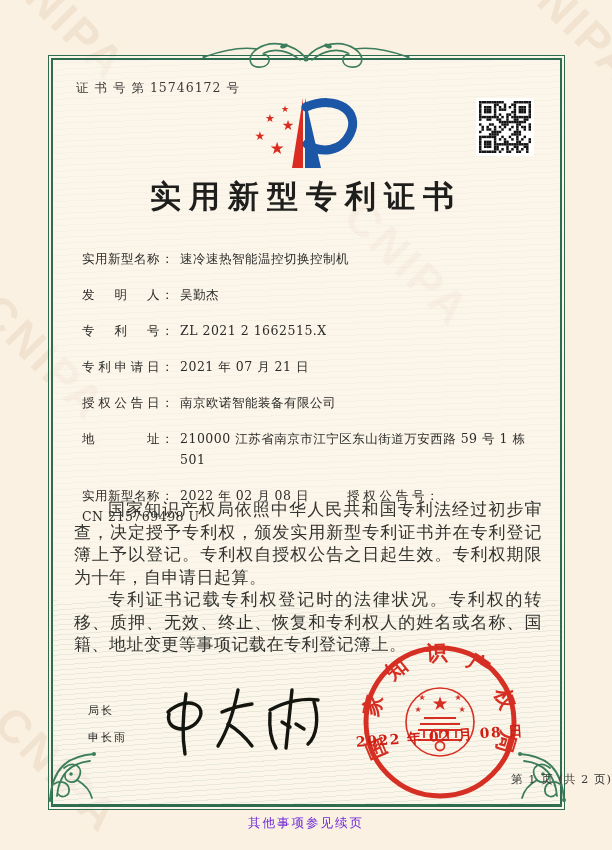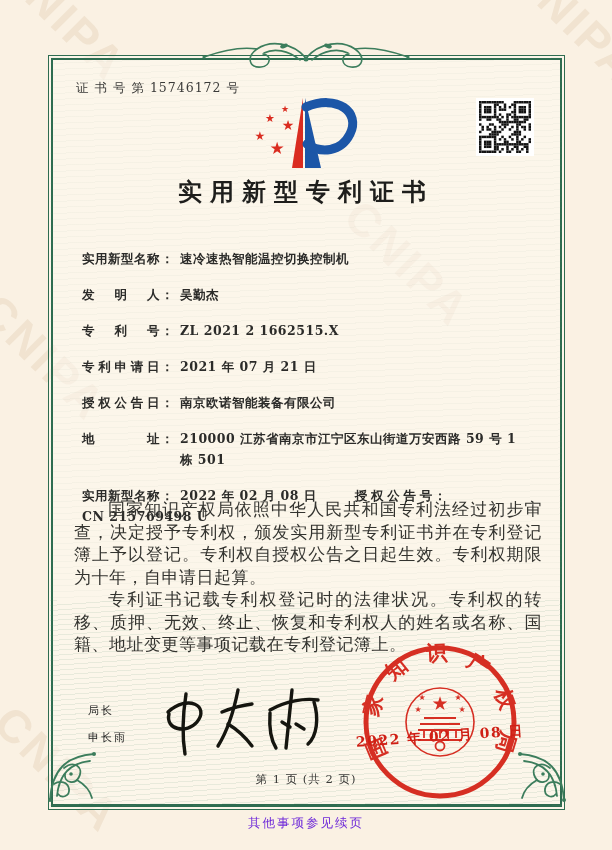--- a/index.html
+++ b/index.html
@@ -53,25 +53,25 @@
     font-size:12.5px;letter-spacing:1px;color:#3a3a38;
   }
   .logo{position:absolute;left:243px;top:94px;}
   .qr{
     position:absolute;left:476px;top:98px;width:58px;height:58px;
     background:#ffffff;padding:3px;box-sizing:border-box;
   }
   .title{
     position:absolute;left:0;right:0;top:176px;
     text-align:center;
-    font-size:24px;font-weight:600;letter-spacing:8px;color:#1e1e1c;
+    font-size:31px;font-weight:600;letter-spacing:8px;color:#1e1e1c;
   }
   .fields{
     position:absolute;left:82px;top:248px;right:56px;
-    font-size:12.5px;line-height:21px;letter-spacing:0.5px;font-weight:bold;
+    font-size:12.5px;line-height:21px;letter-spacing:0.5px;
   }
   .frow{margin-bottom:15px;}
   .flabel{
     display:inline-block;width:78px;
     text-align:justify;text-align-last:justify;
     vertical-align:top;color:#2b2b29;
   }
   .fcolon{margin:0 6px 0 1px;}
   .fvalue{display:inline-block;vertical-align:top;}
   .fvalue-wrap{width:352px;}
@@ -91,21 +91,21 @@
   .seal{position:absolute;left:360px;top:642px;width:160px;height:160px;opacity:0.93;}
   .seal-date{
     position:absolute;left:352px;top:728px;width:176px;
     text-align:center;
     font-size:14px;font-weight:bold;color:#cf1f15;letter-spacing:1.5px;
     transform:rotate(-4deg);
     font-family:"DejaVu Serif","Liberation Serif",serif;
   }
   .pagenum{
     position:absolute;left:0;right:0;top:772px;
-    text-align:center;font-size:11.5px;letter-spacing:1px;color:#3a3a38;
+    text-align:right;font-size:11.5px;letter-spacing:1px;color:#3a3a38;
   }
   .footnote{
     position:absolute;left:0;right:0;top:815px;
     text-align:center;font-size:12.5px;letter-spacing:2px;color:#6d28d9;
   }
 </style>
 </head>
 <body>
 
 <div class="page">

